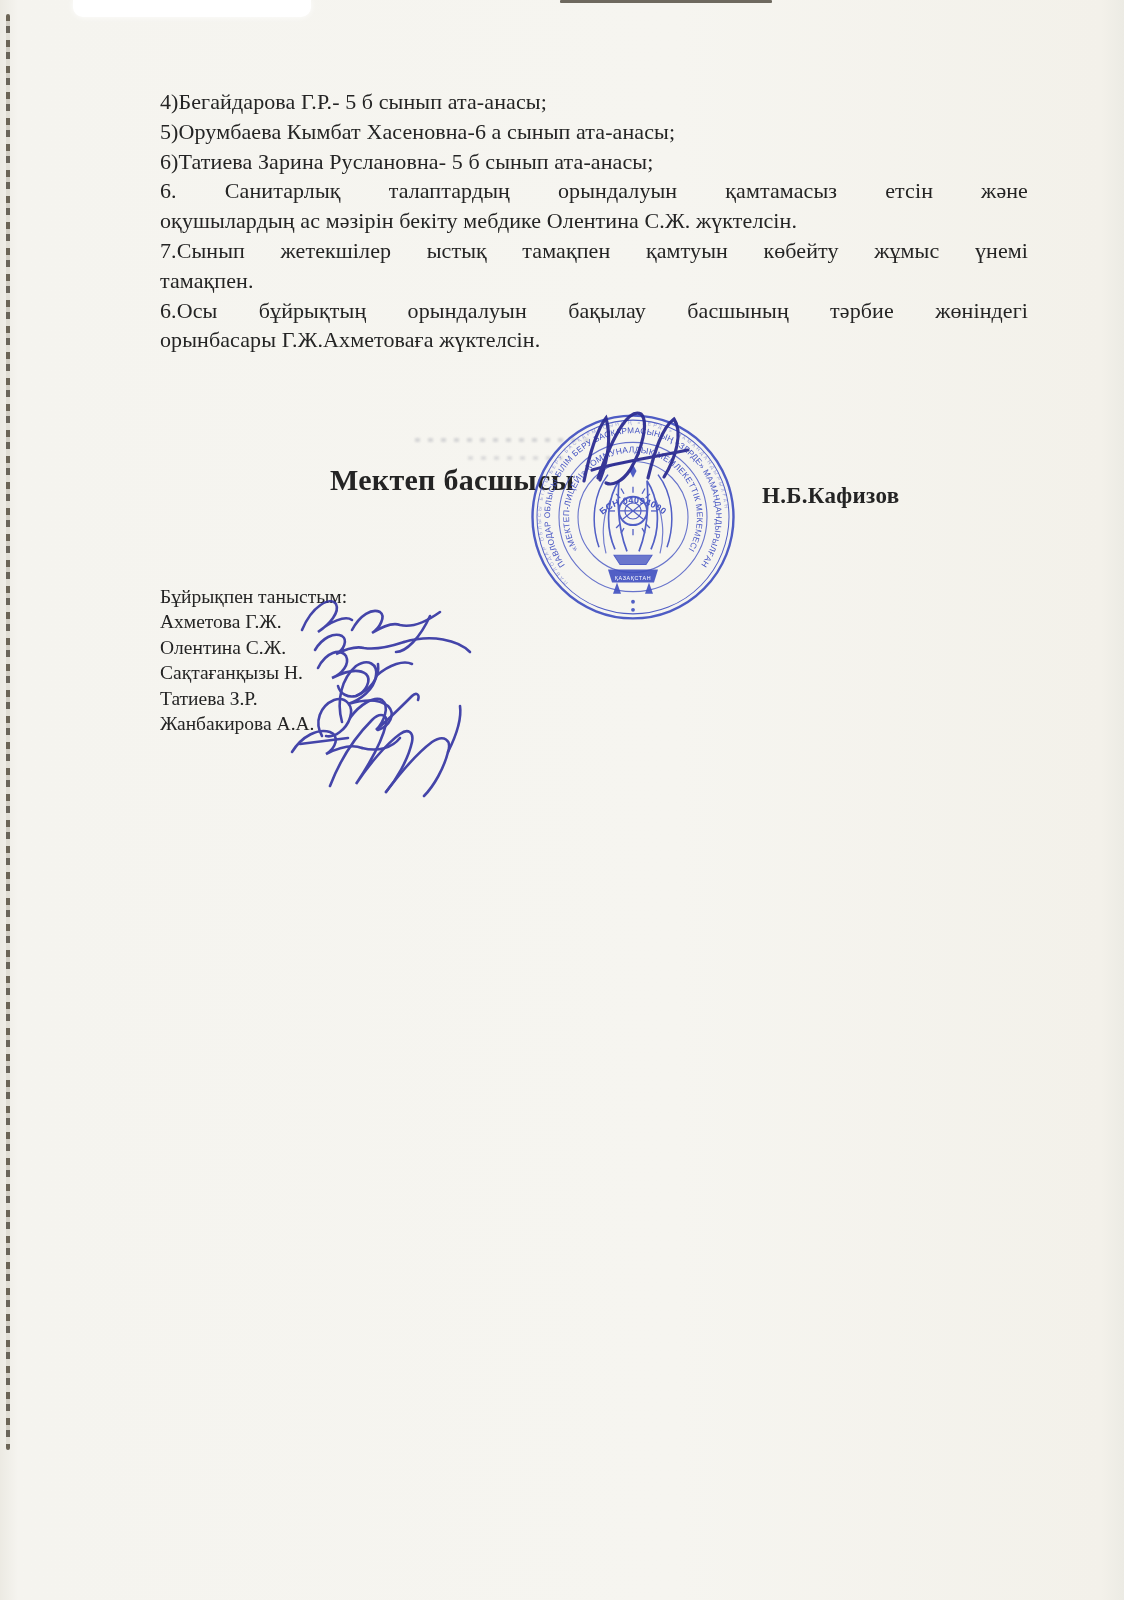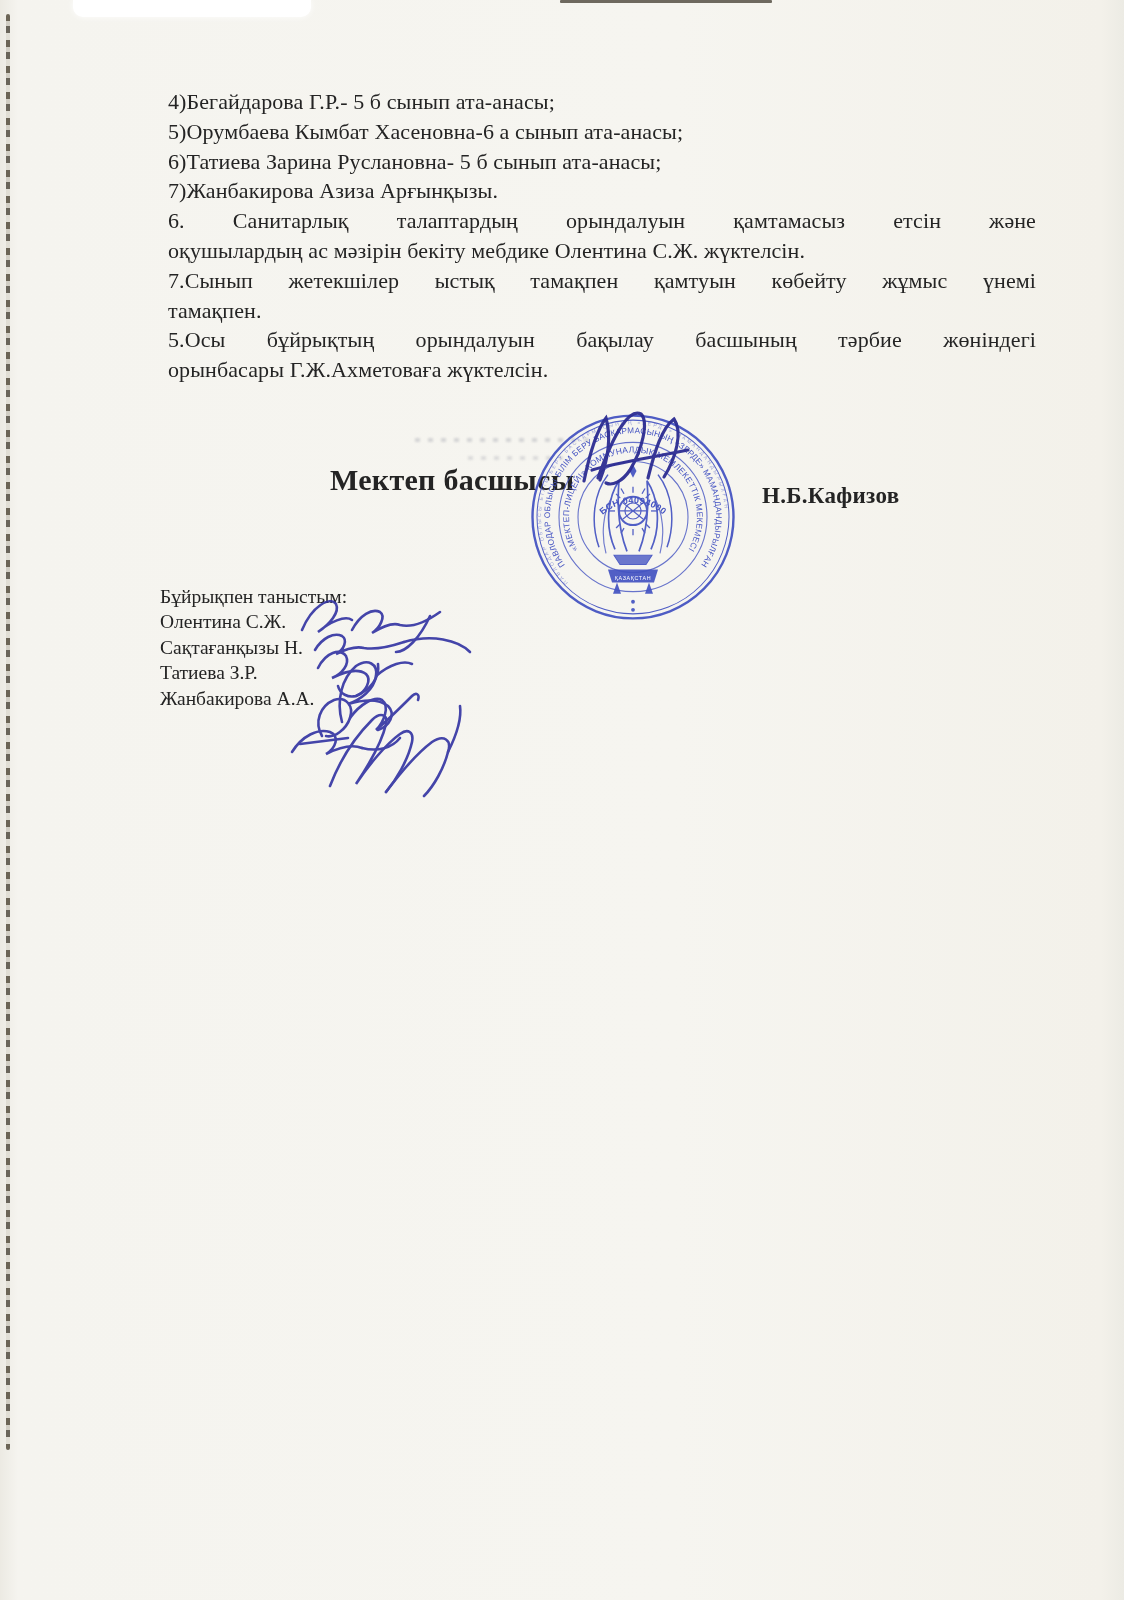--- a/index.html
+++ b/index.html
@@ -17,21 +17,21 @@
       rgba(84,76,60,.85) 0 7px, rgba(120,110,90,.25) 7px 12px,
       rgba(60,54,42,.75) 12px 19px, rgba(140,130,105,.15) 19px 26px);
     border-radius:2px;
   }
   .white-tab{left:73px;top:0;width:238px;height:17px;background:#ffffff;border-radius:0 0 10px 10px;
     box-shadow:0 0 6px rgba(255,255,255,.9);}
   .top-line{left:560px;top:0;width:212px;height:3px;background:#4c463b;opacity:.8;border-radius:1px;}
   .smudge{background:repeating-linear-gradient(90deg,rgba(100,102,125,.22) 0 5px,transparent 5px 13px);
     filter:blur(1px);height:4px;}
   
-  .body-text{left:160px;top:87px;width:868px;font-size:22px;line-height:29.8px;letter-spacing:.1px;margin-left:8px;}
+  .body-text{left:160px;top:87px;width:868px;font-size:22px;line-height:29.8px;letter-spacing:.1px;}
   .line{white-space:pre-wrap;}
   .line.jl{text-align:justify;text-align-last:justify;}
   .director-label{left:330px;top:463px;font-size:30px;font-weight:bold;letter-spacing:.3px;}
   .director-name{left:762px;top:483px;font-size:23px;font-weight:bold;letter-spacing:.3px;}
   .ack{left:160px;top:584px;width:330px;font-size:19.5px;line-height:25.4px;}
   
   .stamp{left:527px;top:406px;width:212px;height:222px;}
   .stamp svg{display:block;width:100%;height:100%;}
   svg text{font-family:"Liberation Sans","DejaVu Sans",sans-serif;}
   .handwriting{left:0;top:0;width:1124px;height:1600px;pointer-events:none;}
@@ -42,26 +42,25 @@
 <div class="abs edge-dashes"></div>
 <div class="abs white-tab"></div>
 <div class="abs top-line"></div>
 <div class="abs smudge" style="left:415px;top:438px;width:175px;"></div>
 <div class="abs smudge" style="left:468px;top:456px;width:95px;opacity:.8;"></div>
 
 <div class="abs body-text">
   <div class="line">4)Бегайдарова Г.Р.- 5 б сынып ата-анасы;</div>
   <div class="line">5)Орумбаева Кымбат Хасеновна-6 а сынып ата-анасы;</div>
   <div class="line">6)Татиева Зарина Руслановна- 5 б сынып ата-анасы;</div>
-  <div class="line">7)Жанбакирова Азиза Арғынқызы.</div>
   <div class="line jl">6. Санитарлық талаптардың орындалуын қамтамасыз етсін және</div>
   <div class="line">оқушылардың ас мәзірін бекіту мебдике Олентина С.Ж. жүктелсін.</div>
   <div class="line jl">7.Сынып жетекшілер ыстық тамақпен қамтуын көбейту жұмыс үнемі</div>
   <div class="line">тамақпен.</div>
-  <div class="line jl">5.Осы бұйрықтың орындалуын бақылау басшының тәрбие жөніндегі</div>
+  <div class="line jl">6.Осы бұйрықтың орындалуын бақылау басшының тәрбие жөніндегі</div>
   <div class="line">орынбасары Г.Ж.Ахметоваға жүктелсін.</div>
 </div>
 
 <div class="abs director-label">Мектеп басшысы</div>
 <div class="abs director-name">Н.Б.Кафизов</div>
 
 <div class="abs stamp">
   <svg viewBox="0 0 212 220" preserveAspectRatio="none">
     <g stroke="#4453c2" fill="none" opacity="0.94">
       <circle cx="106" cy="110" r="100.5" stroke-width="2.4"></circle>
@@ -119,20 +118,21 @@
       <path d="M122,175 l4,11 h-8 Z" fill="#4453c2" stroke="none"></path>
       <circle cx="106" cy="194" r="1.9" fill="#4453c2" stroke="none"></circle>
       <circle cx="106" cy="202" r="1.9" fill="#4453c2" stroke="none"></circle>
     </g>
     <text x="106" y="172.3" font-size="5.4" fill="#ffffff" text-anchor="middle" letter-spacing="0.6">ҚАЗАҚСТАН</text>
   </svg>
 </div>
 
 <div class="abs ack">
   <div class="line">Бұйрықпен таныстым:</div>
+  <div class="line">Ахметова Г.Ж.</div>
   <div class="line">Олентина С.Ж.</div>
   <div class="line">Сақтағанқызы Н.</div>
   <div class="line">Татиева З.Р.</div>
   <div class="line">Жанбакирова А.А.</div>
 </div>
 
 <svg class="abs handwriting" viewBox="0 0 1124 1600">
   <g fill="none" stroke="#2c2c92" stroke-width="3.2" stroke-linecap="round" opacity="0.95">
     <path d="M584,481 C590,452 597,430 606,418 C612,440 607,462 600,480"></path>
     <path d="M598,478 C615,430 630,408 641,414 C649,422 642,450 630,470 C622,482 612,486 606,483"></path>

